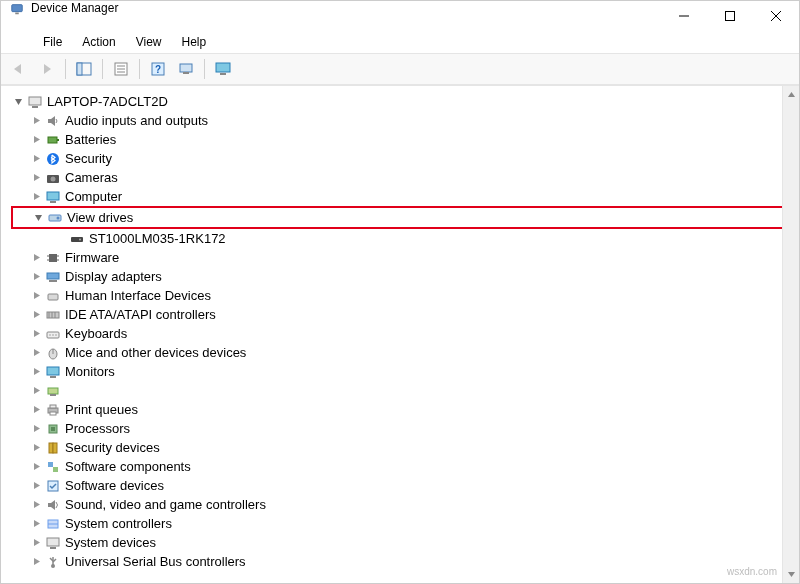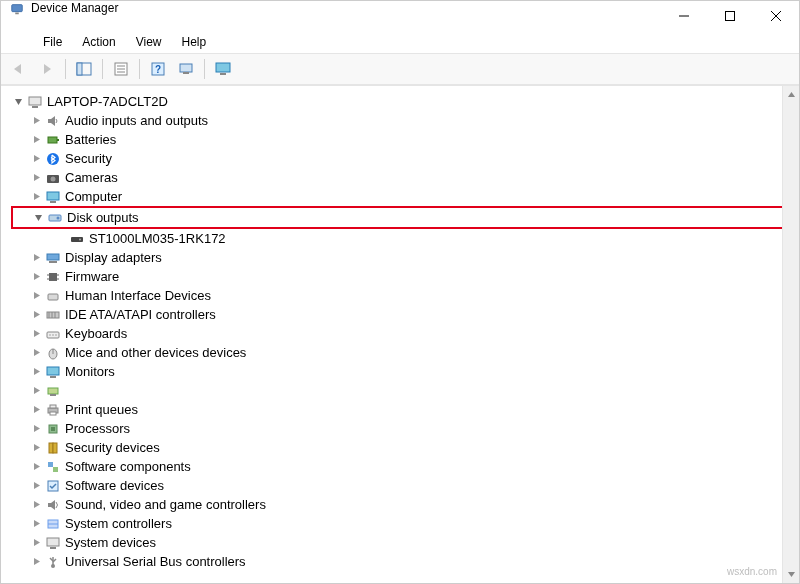--- a/index.html
+++ b/index.html
@@ -309,48 +309,33 @@
             <svg width="9" height="9">
               <path d="M1 2 L8 2 L4.5 8 Z" fill="#6b6b6b"></path>
             </svg>
           </span>
         <span class="icon">
             <svg width="14" height="14">
               <rect x="1" y="4" width="12" height="6" rx="1" fill="#bcd4e6" stroke="#5a8ac6"></rect>
               <circle cx="10" cy="7" r="1.5" fill="#5a8ac6"></circle>
             </svg>
           </span>
-        <span>Disk outputs</span>
+        <span>View drives</span>
       </div>
     </div>
 
     <div class="row ind3">
       <span class="twisty"></span>
       <span class="icon">
           <svg width="14" height="14">
             <rect x="1" y="5" width="12" height="5" rx="1" fill="#444"></rect>
             <circle cx="10" cy="7.5" r="1" fill="#aaa"></circle>
           </svg>
         </span>
       <span>ST1000LM035-1RK172</span>
-    </div>
-
-    <div class="row ind2">
-      <span class="twisty">
-          <svg width="9" height="9">
-            <path d="M2 1 L8 4.5 L2 8 Z" fill="#999"></path>
-          </svg>
-        </span>
-      <span class="icon">
-          <svg width="14" height="14">
-            <rect x="1" y="3" width="12" height="6" fill="#6fa8dc" stroke="#3d7cb5"></rect>
-            <rect x="3" y="10" width="8" height="2" fill="#888"></rect>
-          </svg>
-        </span>
-      <span>Display adapters</span>
     </div>
 
     <div class="row ind2">
       <span class="twisty">
           <svg width="9" height="9">
             <path d="M2 1 L8 4.5 L2 8 Z" fill="#999"></path>
           </svg>
         </span>
       <span class="icon">
           <svg width="14" height="14">
@@ -365,20 +350,35 @@
     </div>
 
     <div class="row ind2">
       <span class="twisty">
           <svg width="9" height="9">
             <path d="M2 1 L8 4.5 L2 8 Z" fill="#999"></path>
           </svg>
         </span>
       <span class="icon">
           <svg width="14" height="14">
+            <rect x="1" y="3" width="12" height="6" fill="#6fa8dc" stroke="#3d7cb5"></rect>
+            <rect x="3" y="10" width="8" height="2" fill="#888"></rect>
+          </svg>
+        </span>
+      <span>Display adapters</span>
+    </div>
+
+    <div class="row ind2">
+      <span class="twisty">
+          <svg width="9" height="9">
+            <path d="M2 1 L8 4.5 L2 8 Z" fill="#999"></path>
+          </svg>
+        </span>
+      <span class="icon">
+          <svg width="14" height="14">
             <rect x="2" y="5" width="10" height="6" rx="1" fill="#d9d9d9" stroke="#888"></rect>
           </svg>
         </span>
       <span>Human Interface Devices</span>
     </div>
 
     <div class="row ind2">
       <span class="twisty">
           <svg width="9" height="9">
             <path d="M2 1 L8 4.5 L2 8 Z" fill="#999"></path>

